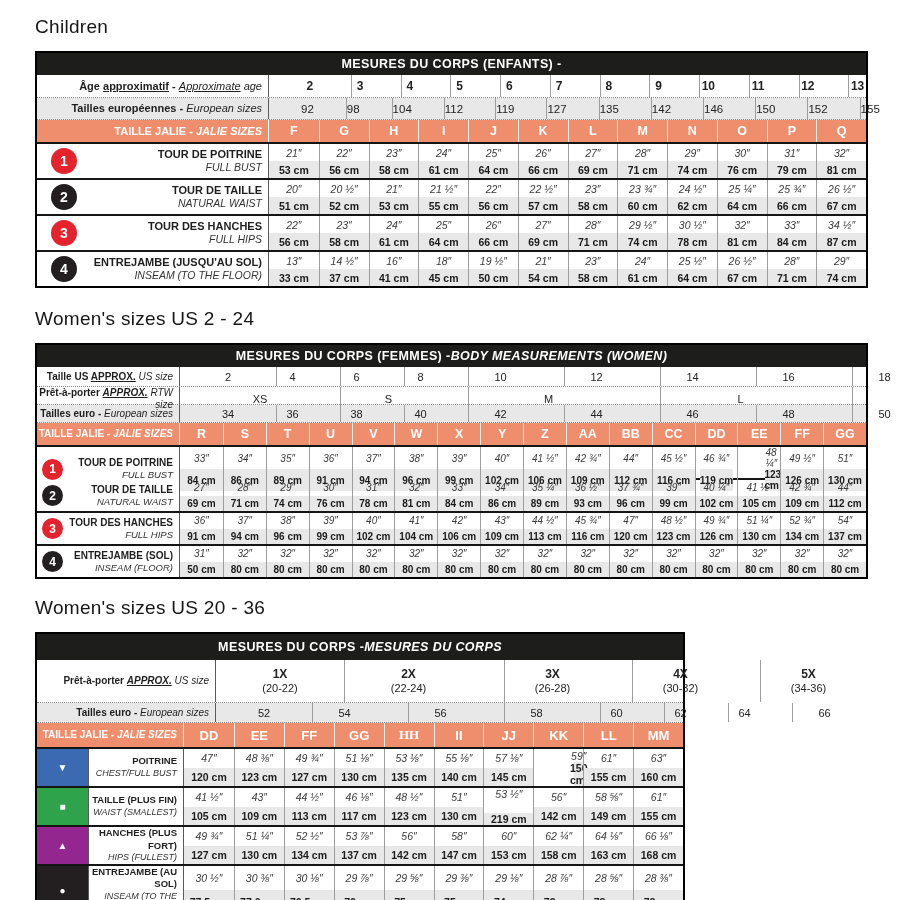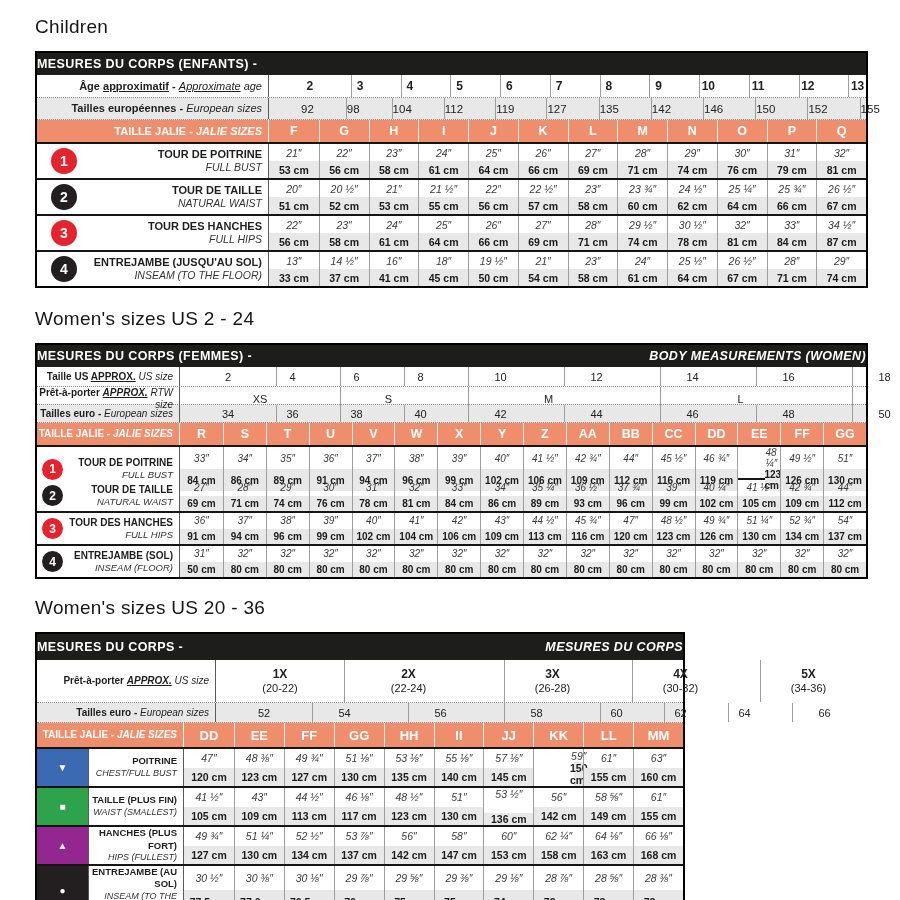--- a/index.html
+++ b/index.html
@@ -12,21 +12,21 @@
   }
   .section-title { font-size: 19px; font-weight: 400; letter-spacing: .3px; color:#161616; margin: 0 0 13px 0; }
   .mt1 { margin-top: 20px; } .mt2 { margin-top: 18px; }
 
   .size-table { border: 2px solid #000; background:#fff; }
   .t1, .t2 { width: 833px; }
   .t3 { width: 650px; }
 
   .trow { display: grid; align-items: stretch; }
   .bar { background: #1d1d1b; }
-  .bar-cell { display:flex; align-items:center; justify-content:space-between; color:#fff; font-size:12.5px; letter-spacing:.4px; }
+  .bar-cell { display:flex; align-items:center; justify-content:center; color:#fff; font-size:12.5px; letter-spacing:.4px; }
 
   .b { font-weight: bold; } .i { font-style: italic; } .u { text-decoration: underline; }
 
   .lcell { display:flex; align-items:center; justify-content:flex-end; border-right:1px solid #5a5a5a; padding-right:6px; font-size:11px; }
   .lwrap { width:100%; text-align:right; line-height:1.15; }
   .t2 .lcell { font-size:10px; } .t3 .lcell { font-size:10px; }
 
   .hcell { display:flex; align-items:center; justify-content:center; font-size:11.5px; color:#222; border-left:1px solid #9d9d9d; }
   .hcell.first { border-left:none; }
   .agerow .hcell { font-weight:bold; font-size:12px; }
@@ -651,21 +651,21 @@
           <div class="vcm">109 cm</div>
         </div>
         <div class="vcell" style="grid-column: span 2;">
           <div class="vin">44″</div>
           <div class="vcm">112 cm</div>
         </div>
         <div class="vcell" style="grid-column: span 2;">
           <div class="vin">45 ½″</div>
           <div class="vcm">116 cm</div>
         </div>
-        <div class="vcell" style="grid-column: span 2;">
+        <div class="vcell" style="grid-column: span 2; align-items: center;">
           <div class="vin">46 ¾″</div>
           <div class="vcm">119 cm</div>
         </div>
         <div class="vcell" style="grid-column: span 2; padding-left: 27px;">
           <div class="vin">48 ¼″</div>
           <div class="vcm">123 cm</div>
         </div>
         <div class="vcell" style="grid-column: span 2;">
           <div class="vin">49 ½″</div>
           <div class="vcm">126 cm</div>
@@ -973,21 +973,21 @@
         </div>
         <div class="hcell" style="grid-column: span 2;">
           <span>EE</span>
         </div>
         <div class="hcell" style="grid-column: span 2;">
           <span>FF</span>
         </div>
         <div class="hcell" style="grid-column: span 2;">
           <span>GG</span>
         </div>
-        <div class="hcell" style="grid-column: span 2;">
+        <div class="hcell" style="grid-column: span 2; font-family: Liberation Serif, serif;">
           <span>HH</span>
         </div>
         <div class="hcell" style="grid-column: span 2;">
           <span>II</span>
         </div>
         <div class="hcell" style="grid-column: span 2;">
           <span>JJ</span>
         </div>
         <div class="hcell" style="grid-column: span 2;">
           <span>KK</span>
@@ -1079,21 +1079,21 @@
         <div class="vcell" style="grid-column: span 2;">
           <div class="vin">48 ½″</div>
           <div class="vcm">123 cm</div>
         </div>
         <div class="vcell" style="grid-column: span 2;">
           <div class="vin">51″</div>
           <div class="vcm">130 cm</div>
         </div>
         <div class="vcell" style="grid-column: span 2; gap: 12px;">
           <div class="vin">53 ½″</div>
-          <div class="vcm">136 cm</div>
+          <div class="vcm">219 cm</div>
         </div>
         <div class="vcell" style="grid-column: span 2;">
           <div class="vin">56″</div>
           <div class="vcm">142 cm</div>
         </div>
         <div class="vcell" style="grid-column: span 2;">
           <div class="vin">58 ⅝″</div>
           <div class="vcm">149 cm</div>
         </div>
         <div class="vcell" style="grid-column: span 2;">

